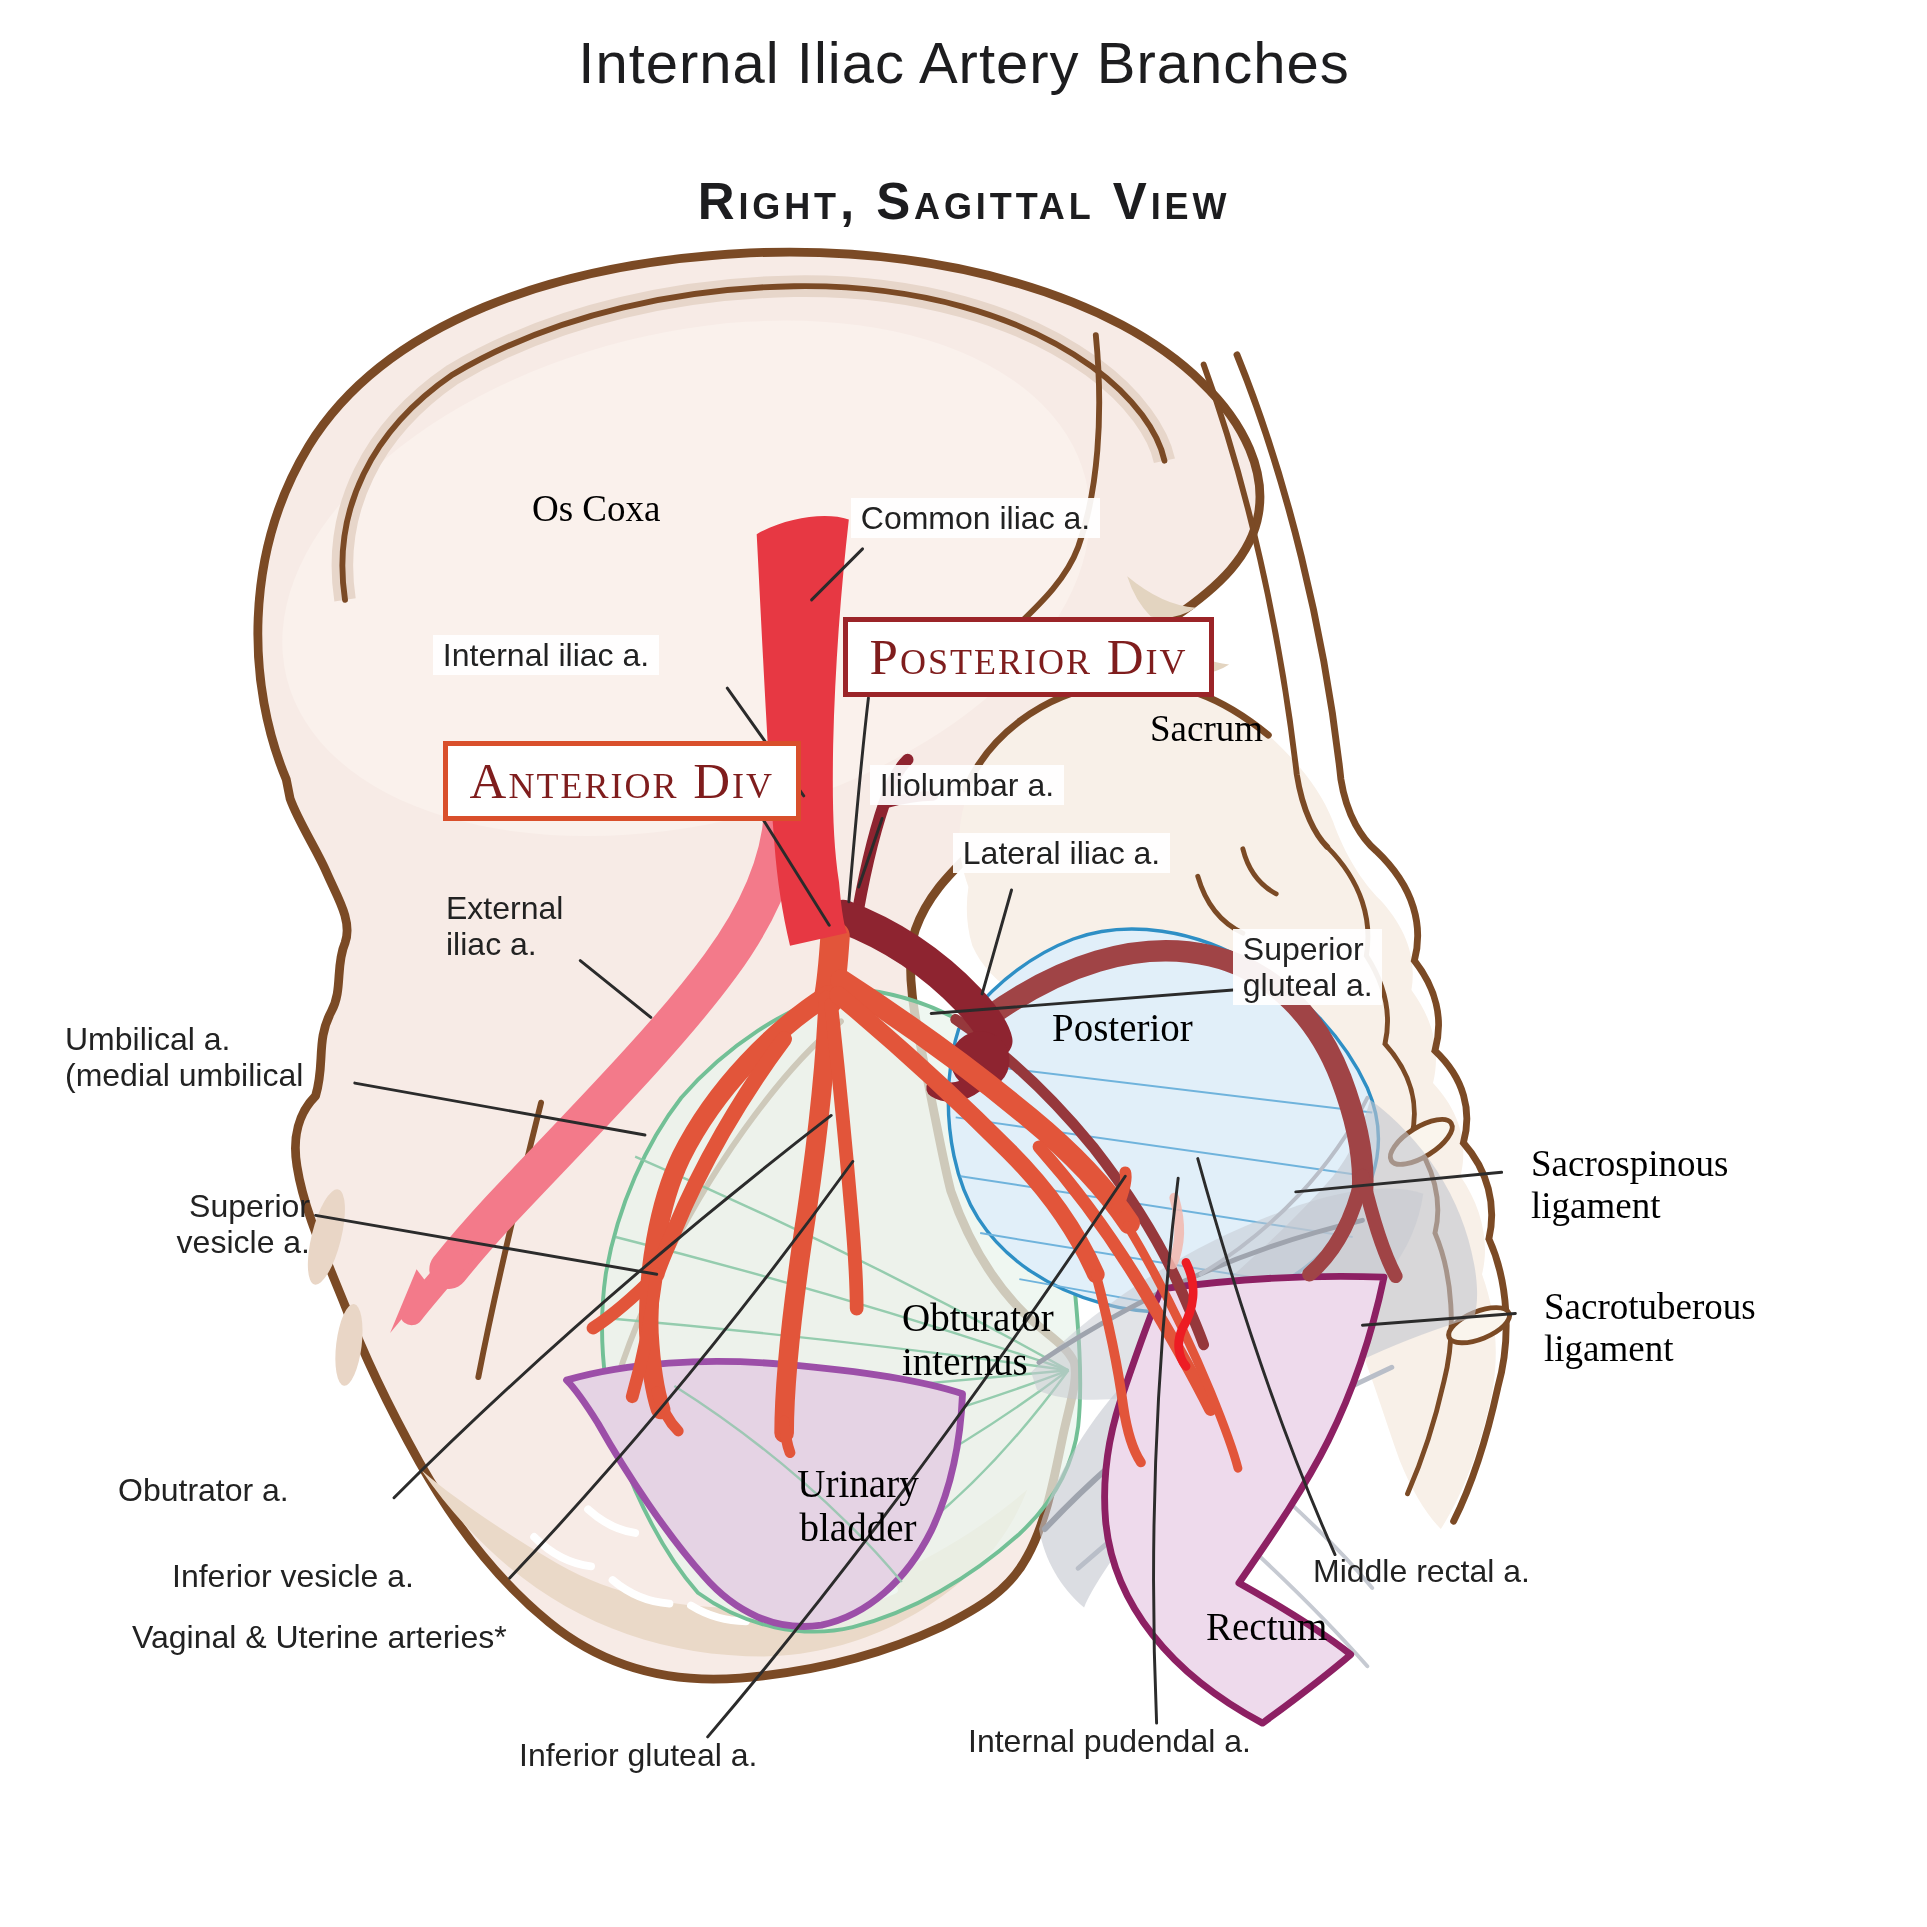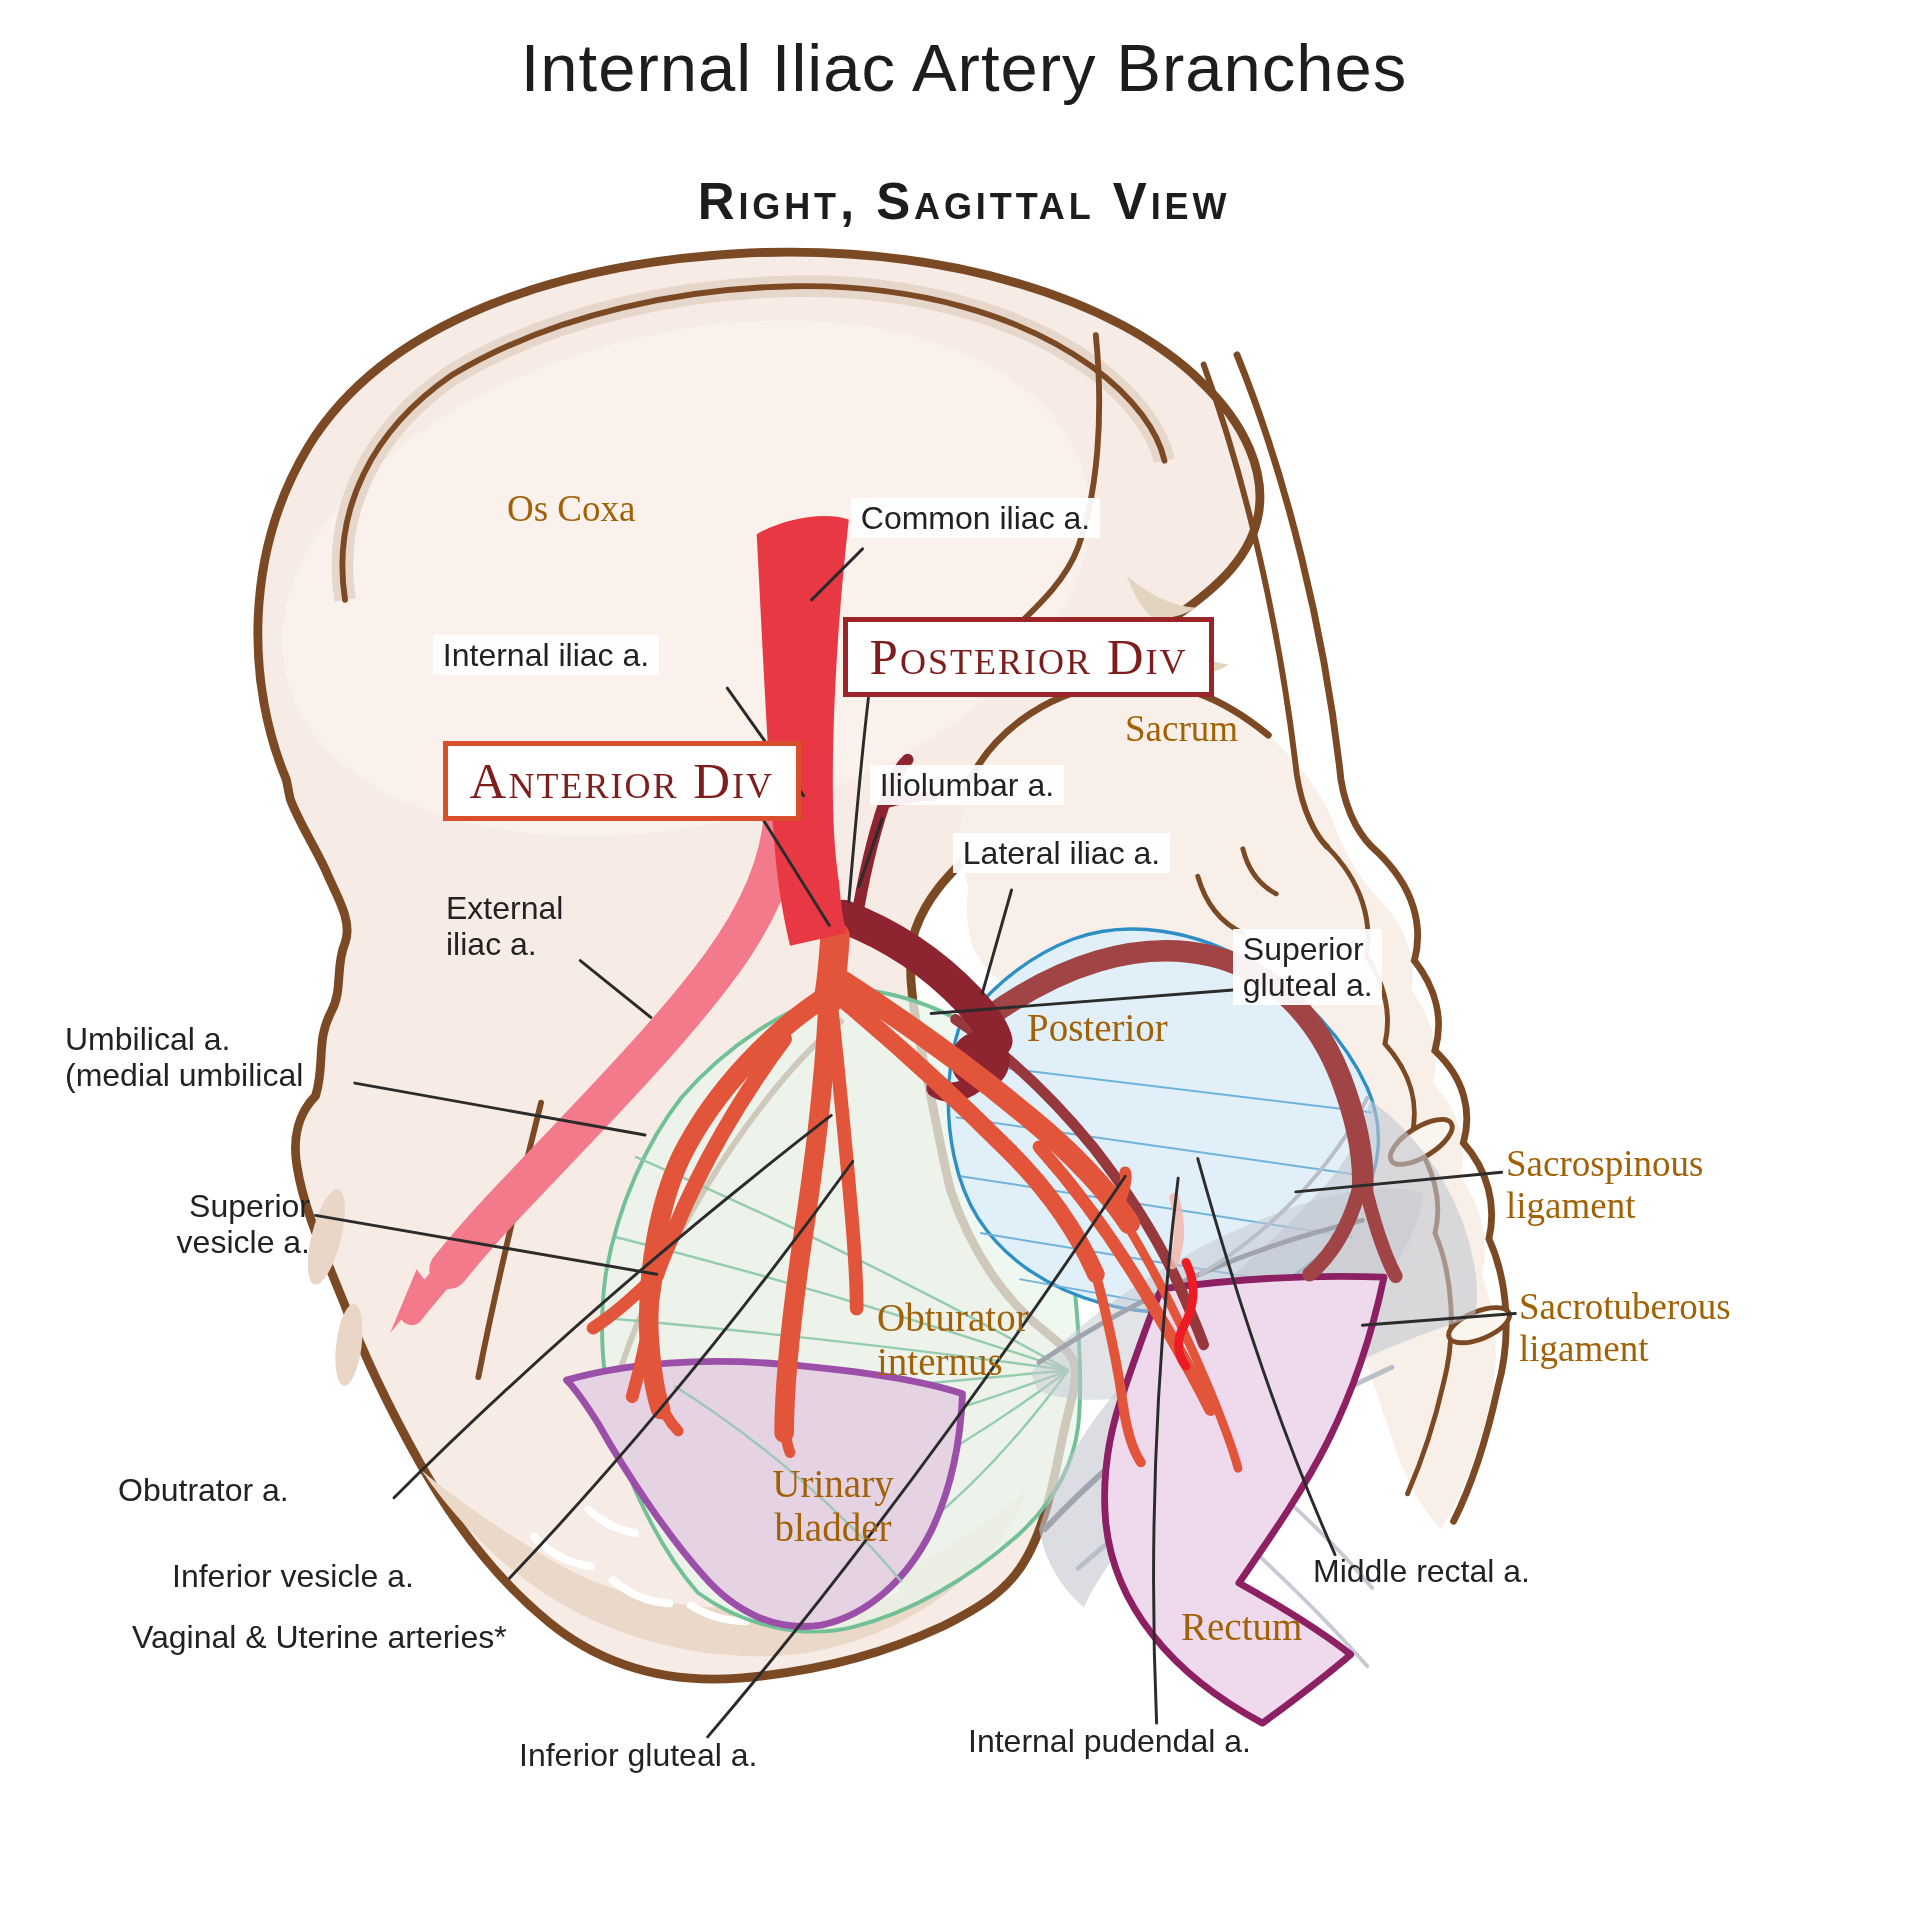--- a/index.html
+++ b/index.html
@@ -1,25 +1,25 @@
 <!DOCTYPE html>
 <html><head>
 <meta charset="utf-8">
 <style>
   html,body{margin:0;padding:0;background:#ffffff;}
   #canvas{position:relative;width:1928px;height:1928px;background:#fff;overflow:hidden;
           font-family:"Liberation Sans",sans-serif;}
   #art{position:absolute;left:0;top:0;}
   .ttl{position:absolute;left:0;top:29px;width:1928px;text-align:center;
-       font-size:67px;font-weight:400;letter-spacing:1px;color:#1d1d1f;}
+       font-size:58px;font-weight:400;letter-spacing:1px;color:#1d1d1f;}
   .sub{position:absolute;left:0;top:149px;width:1928px;text-align:center;
        font-variant:small-caps;font-weight:600;font-size:51px;letter-spacing:3.9px;color:#1d1d1f;margin-top:23px;}
   .lbl{position:absolute;color:#222;font-size:32px;line-height:1.13;white-space:nowrap;}
   .bg{background:rgba(255,255,255,0.93);padding:2px 9.8px;}
-  .serif{font-family:"Liberation Serif","DejaVu Serif",serif;font-size:39px;color:#a16207;}
+  .serif{font-family:"Liberation Serif","DejaVu Serif",serif;font-size:39px;color:#000000;margin-left:25px;}
   .divbox{position:absolute;background:#fff;border:5.9px solid #000;
           font-family:"Liberation Serif",serif;font-variant:small-caps;
           font-size:51px;letter-spacing:2px;color:#7f1d1d;padding:5.9px 21.6px;white-space:nowrap;text-align:center;}
   .anterior{border-color:#d94f2b;font-family:Liberation Serif, serif;}
   .posterior{border-color:#9b2428;}
   .ctr{text-align:center;}
   .rgt{text-align:right;}
 </style>
 </head>
 <body>

